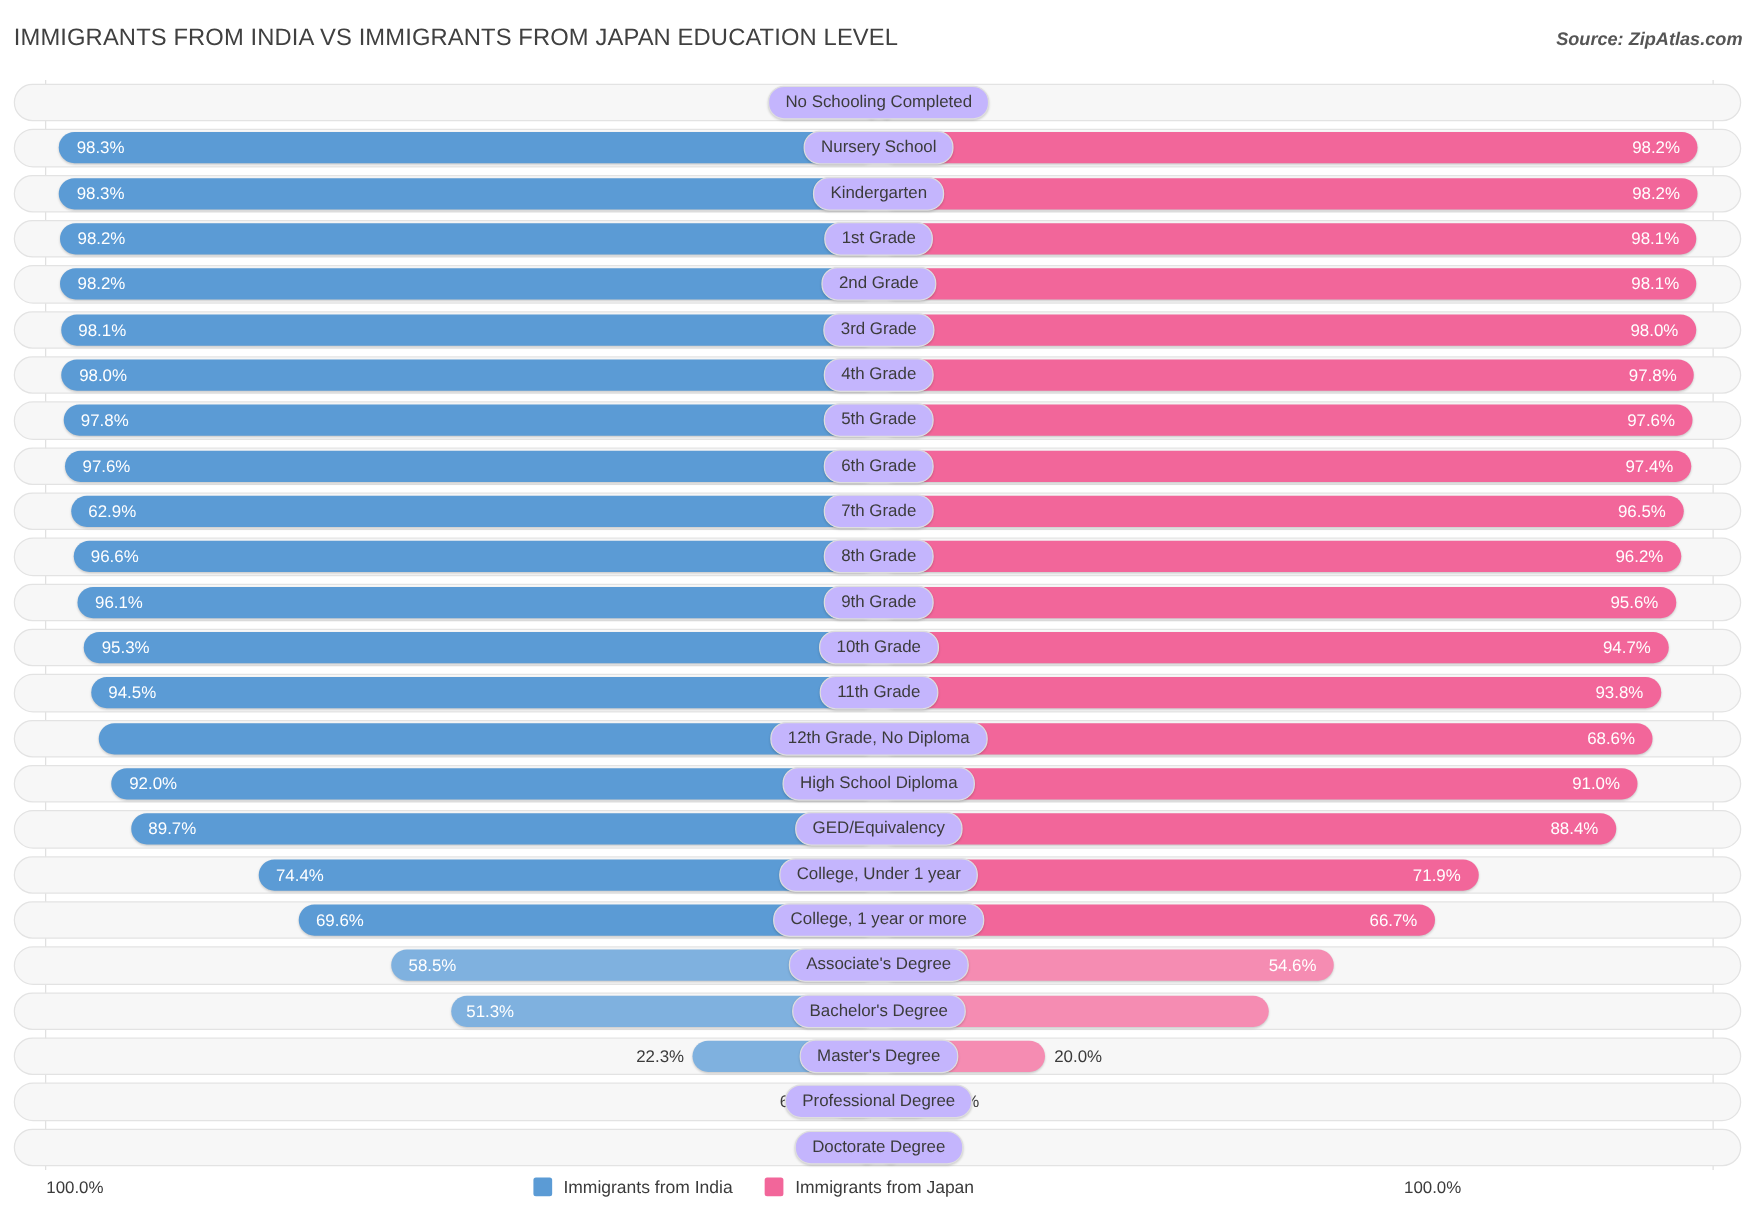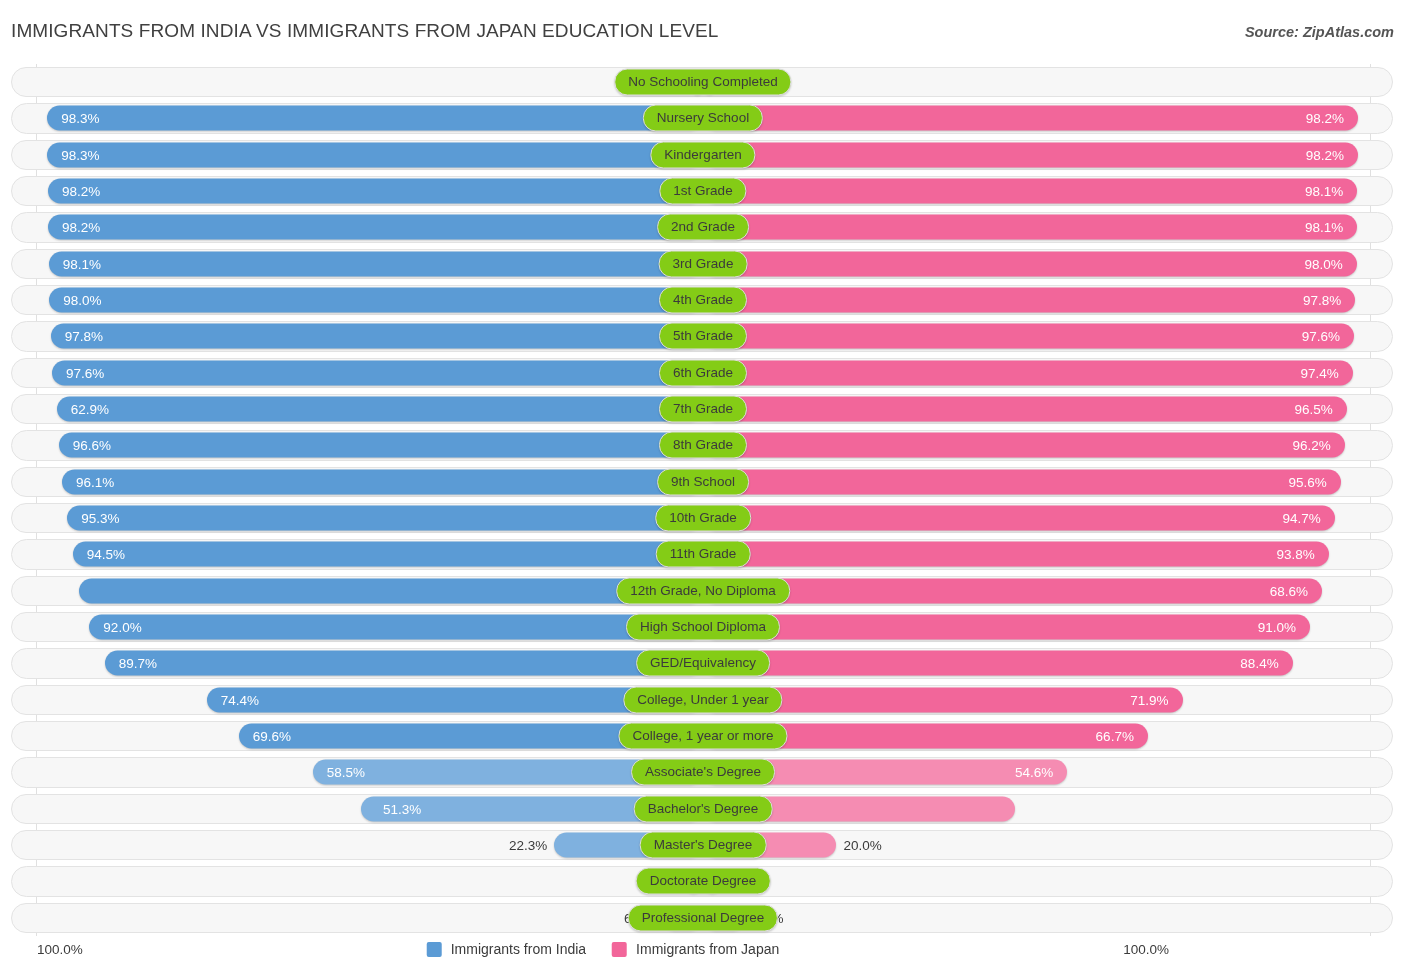--- a/index.html
+++ b/index.html
@@ -71,21 +71,21 @@
     position:absolute;top:0;height:25px;line-height:25px;
     font-size:13.5px;color:#3b3b3b;white-space:nowrap;
   }
   .half.left .val-out{right:100%;margin-right:7px;}
   .half.right .val-out{left:100%;margin-left:7px;}
 
   
   .center-label{
     position:absolute;left:50%;top:50%;
     transform:translate(-50%,-50%);
-    background:#84cc16;
+    background:#c4b5fd;
     border:1px solid #dedede;
     border-radius:13px;
     height:25px;line-height:24px;
     padding:0 13px;
     font-size:13.5px;color:#3b3b3b;
     white-space:nowrap;
     box-shadow:0 1px 2px rgba(0,0,0,.18);
     z-index:5;
   }
   
@@ -278,21 +278,21 @@
       <div class="track"></div>
       <div class="bar-wrap">
         <div class="half left" style="width: 667px;">
           <div class="bar" style="width: 640.987px; background: rgb(91, 155, 213);"></div>
           <span class="val-in" style="left: 40.013px; right: auto; text-align: left;">96.1%</span>
         </div>
         <div class="half right" style="width: 667px;">
           <div class="bar" style="width: 637.652px; background: rgb(242, 102, 154);"></div>
           <span class="val-in" style="left: auto; right: 43.348px;">95.6%</span>
         </div>
-        <div class="center-label">9th School</div>
+        <div class="center-label">9th Grade</div>
       </div>
     </div>
     <div class="row">
       <div class="track"></div>
       <div class="bar-wrap">
         <div class="half left" style="width: 667px;">
           <div class="bar" style="width: 635.651px; background: rgb(91, 155, 213);"></div>
           <span class="val-in" style="left: 45.349px; right: auto; text-align: left;">95.3%</span>
         </div>
         <div class="half right" style="width: 667px;">
@@ -398,21 +398,21 @@
           <span class="val-in" style="left: auto; right: 316.818px;">54.6%</span>
         </div>
         <div class="center-label">Associate's Degree</div>
       </div>
     </div>
     <div class="row">
       <div class="track"></div>
       <div class="bar-wrap">
         <div class="half left" style="width: 667px;">
           <div class="bar" style="width: 342.171px; background: rgb(127, 177, 223);"></div>
-          <span class="val-in" style="left: 347px; right: auto; text-align: center;">51.3%</span>
+          <span class="val-in" style="left: 337px; right: auto; text-align: center;">51.3%</span>
         </div>
         <div class="half right" style="width: 667px;">
           <div class="bar" style="width: 312.156px; background: rgb(245, 140, 178);"></div>
           <span class="val-in" style="left: auto; right: 368.844px; margin-top: 44px;">46.8%</span>
         </div>
         <div class="center-label">Bachelor's Degree</div>
       </div>
     </div>
     <div class="row">
       <div class="track"></div>
@@ -425,42 +425,42 @@
           <div class="bar" style="width: 133.4px; background: rgb(245, 140, 178);"></div>
           <span class="val-out" style="left: 140.4px; margin-left: 0px;">20.0%</span>
         </div>
         <div class="center-label">Master's Degree</div>
       </div>
     </div>
     <div class="row">
       <div class="track"></div>
       <div class="bar-wrap">
         <div class="half left" style="width: 667px;">
+          <div class="bar" style="width: 41.354px; background: rgb(168, 200, 234);"></div>
+          <span class="val-out" style="right: 48.354px; margin-right: 0px;">6.2%</span>
+        </div>
+        <div class="half right" style="width: 667px;">
+          <div class="bar" style="width: 42.688px; background: rgb(247, 174, 201);"></div>
+          <span class="val-out" style="left: 49.688px; margin-left: 0px;">6.4%</span>
+        </div>
+        <div class="center-label">Professional Degree</div>
+      </div>
+    </div>
+    <div class="row">
+      <div class="track"></div>
+      <div class="bar-wrap">
+        <div class="half left" style="width: 667px;">
           <div class="bar" style="width: 18.676px; background: rgb(168, 200, 234);"></div>
           <span class="val-out" style="right: 25.676px; margin-right: 0px;">2.8%</span>
         </div>
         <div class="half right" style="width: 667px;">
           <div class="bar" style="width: 18.676px; background: rgb(247, 174, 201);"></div>
           <span class="val-out" style="left: 25.676px; margin-left: 0px;">2.8%</span>
         </div>
         <div class="center-label">Doctorate Degree</div>
-      </div>
-    </div>
-    <div class="row">
-      <div class="track"></div>
-      <div class="bar-wrap">
-        <div class="half left" style="width: 667px;">
-          <div class="bar" style="width: 41.354px; background: rgb(168, 200, 234);"></div>
-          <span class="val-out" style="right: 48.354px; margin-right: 0px;">6.2%</span>
-        </div>
-        <div class="half right" style="width: 667px;">
-          <div class="bar" style="width: 42.688px; background: rgb(247, 174, 201);"></div>
-          <span class="val-out" style="left: 49.688px; margin-left: 0px;">6.4%</span>
-        </div>
-        <div class="center-label">Professional Degree</div>
       </div>
     </div>
   </div>
 
 <div id="footer">
   <div id="axis-min">100.0%</div>
   <div id="axis-max">100.0%</div>
   <div id="legend">
       <div class="legend-item">
         <span class="legend-swatch" style="background: rgb(91, 155, 213);"></span>

